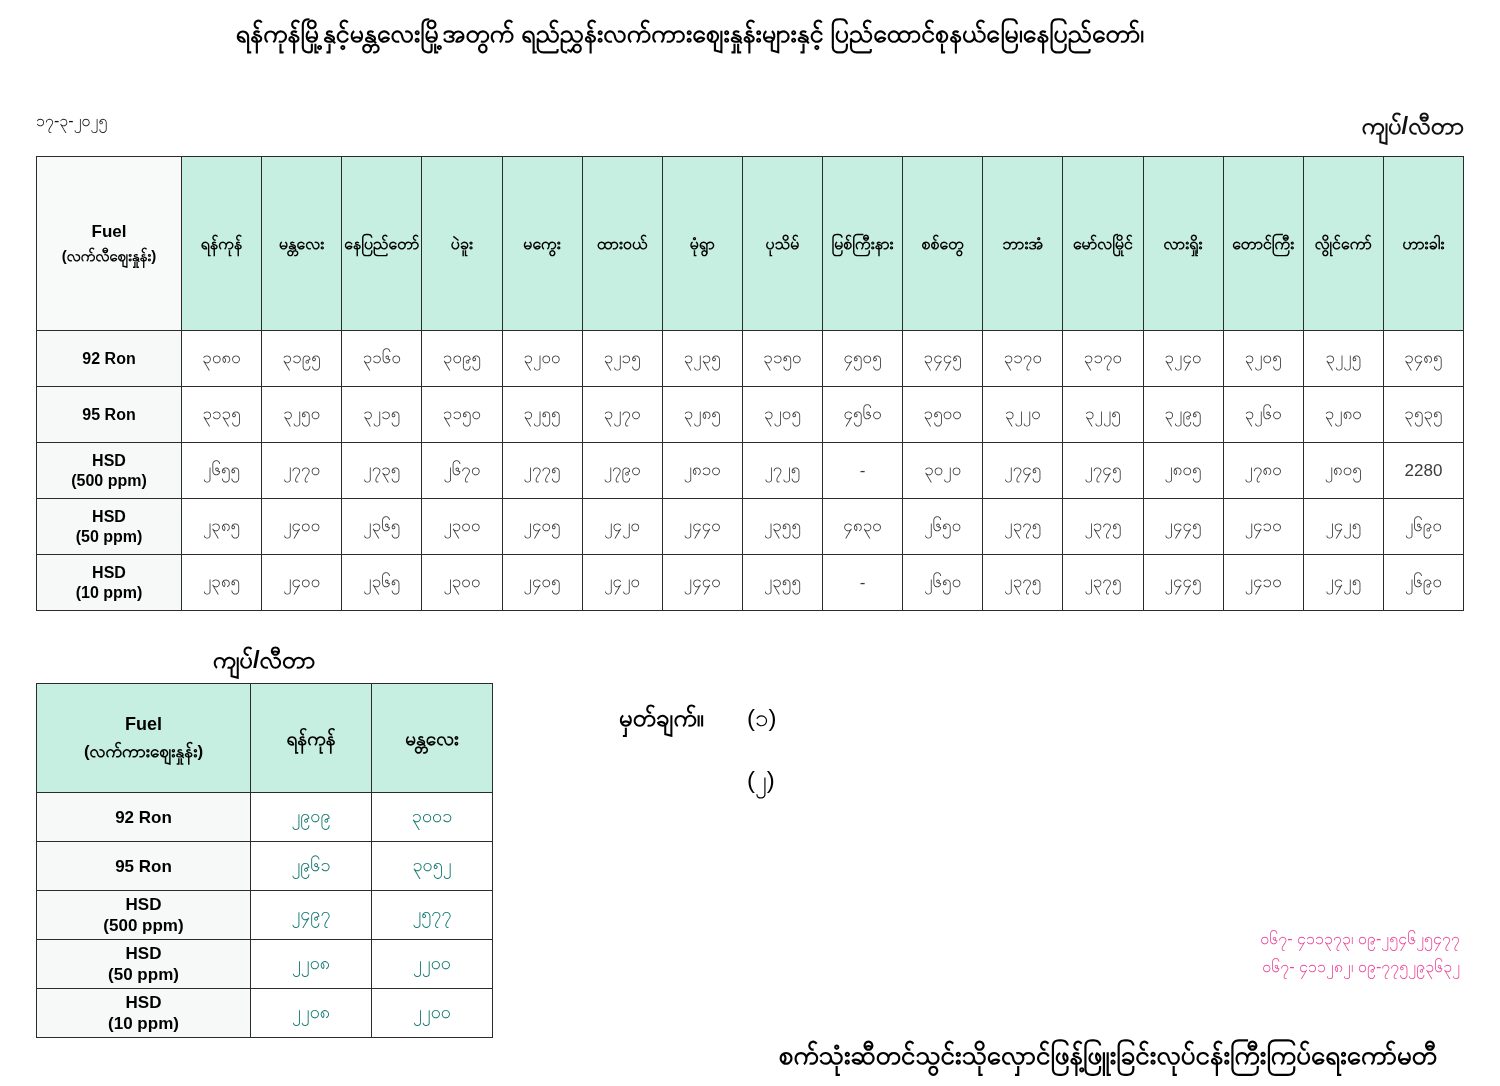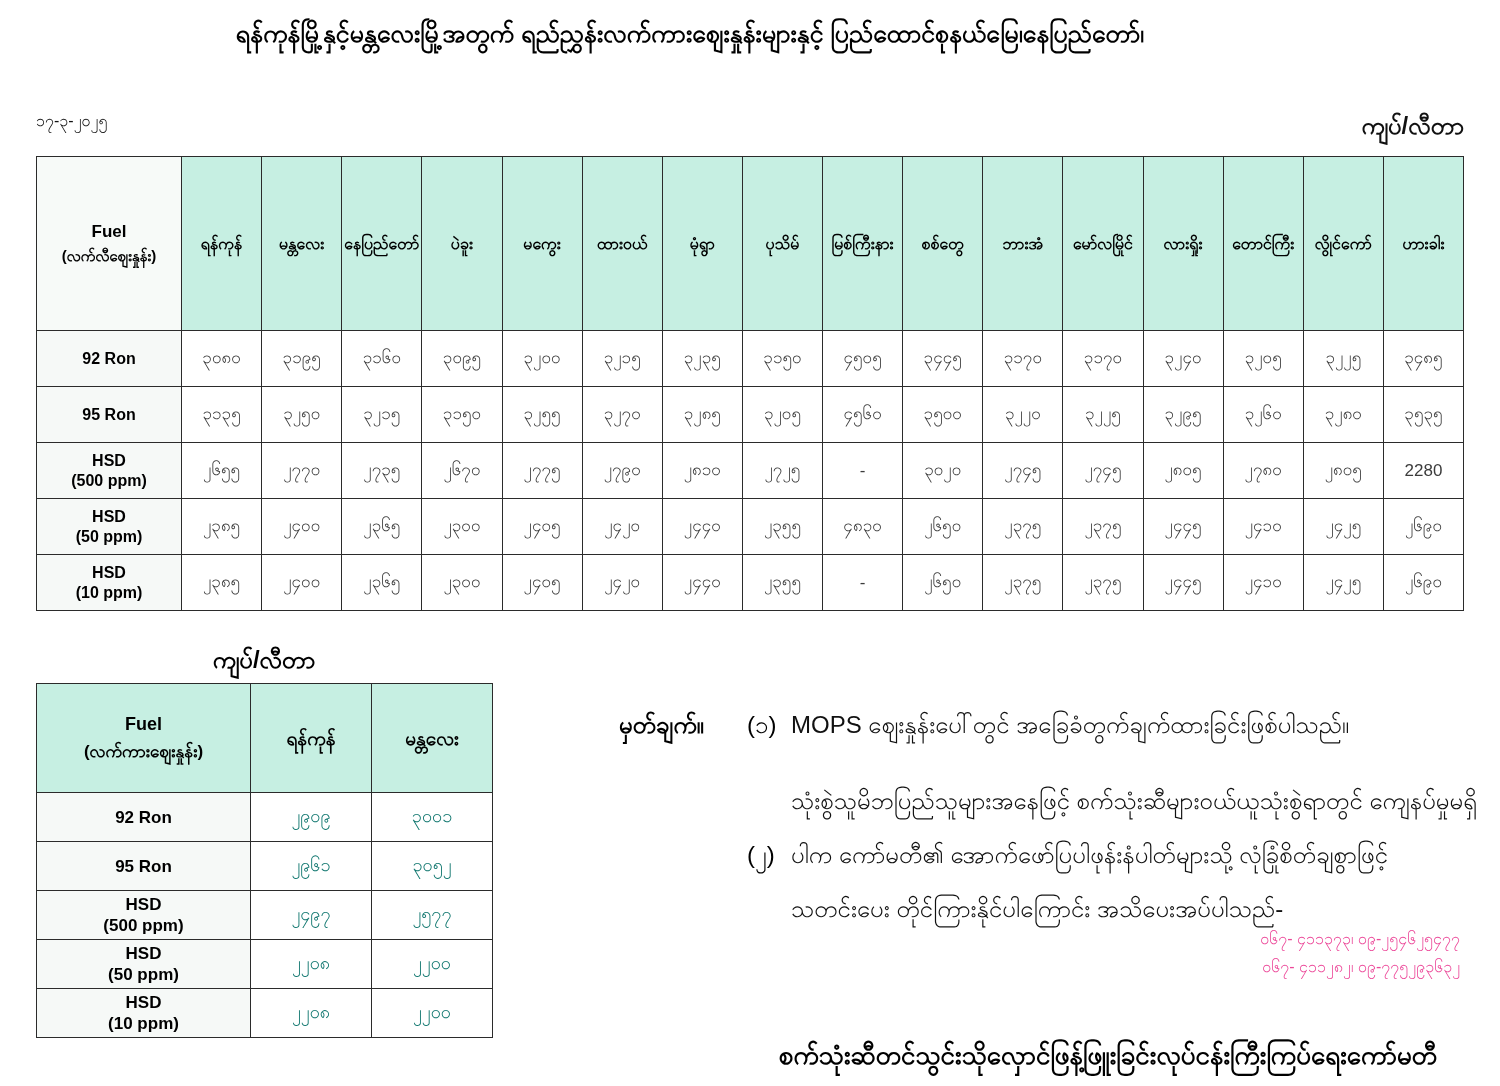--- a/index.html
+++ b/index.html
@@ -246,24 +246,22 @@
         <td>၂၂၀၈</td>
         <td>၂၂၀၀</td>
       </tr>
     </tbody>
 </table>
 
 <div class="notes">
   <div class="note-row">
     <div class="note-heading">မှတ်ချက်။</div>
     <div class="note-num">(၁)</div>
-    <div class="note-text">MOPS ဈေးနှုန်းပေါ်တွင် အခြေခံတွက်ချက်ထားခြင်းဖြစ်ပါသည်။</div>
   </div>
   <div class="note-row second">
     <div class="note-heading"></div>
     <div class="note-num">(၂)</div>
-    <div class="note-text" style="width:720px;">သုံးစွဲသူမိဘပြည်သူများအနေဖြင့် စက်သုံးဆီများဝယ်ယူသုံးစွဲရာတွင် ကျေနပ်မှုမရှိပါက ကော်မတီ၏ အောက်ဖော်ပြပါဖုန်းနံပါတ်များသို့ လုံခြုံစိတ်ချစွာဖြင့် သတင်းပေး တိုင်ကြားနိုင်ပါကြောင်း အသိပေးအပ်ပါသည်-</div>
   </div>
 </div>
 
 <div class="phone-line phone1">၀၆၇- ၄၁၁၃၇၃၊ ၀၉-၂၅၄၆၂၅၄၇၇</div>
 <div class="phone-line phone2">၀၆၇- ၄၁၁၂၈၂၊ ၀၉-၇၇၅၂၉၃၆၃၂</div>
 <div class="committee">စက်သုံးဆီတင်သွင်းသိုလှောင်ဖြန့်ဖြူးခြင်းလုပ်ငန်းကြီးကြပ်ရေးကော်မတီ</div>
 
 </body></html>

